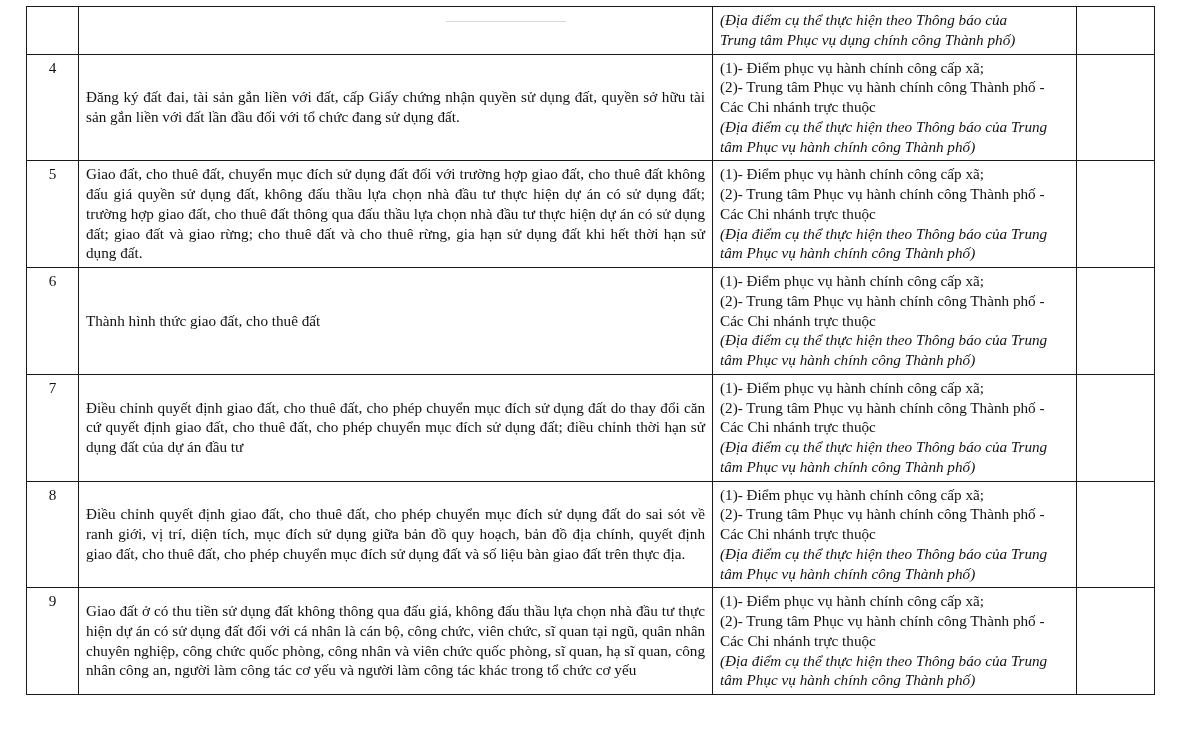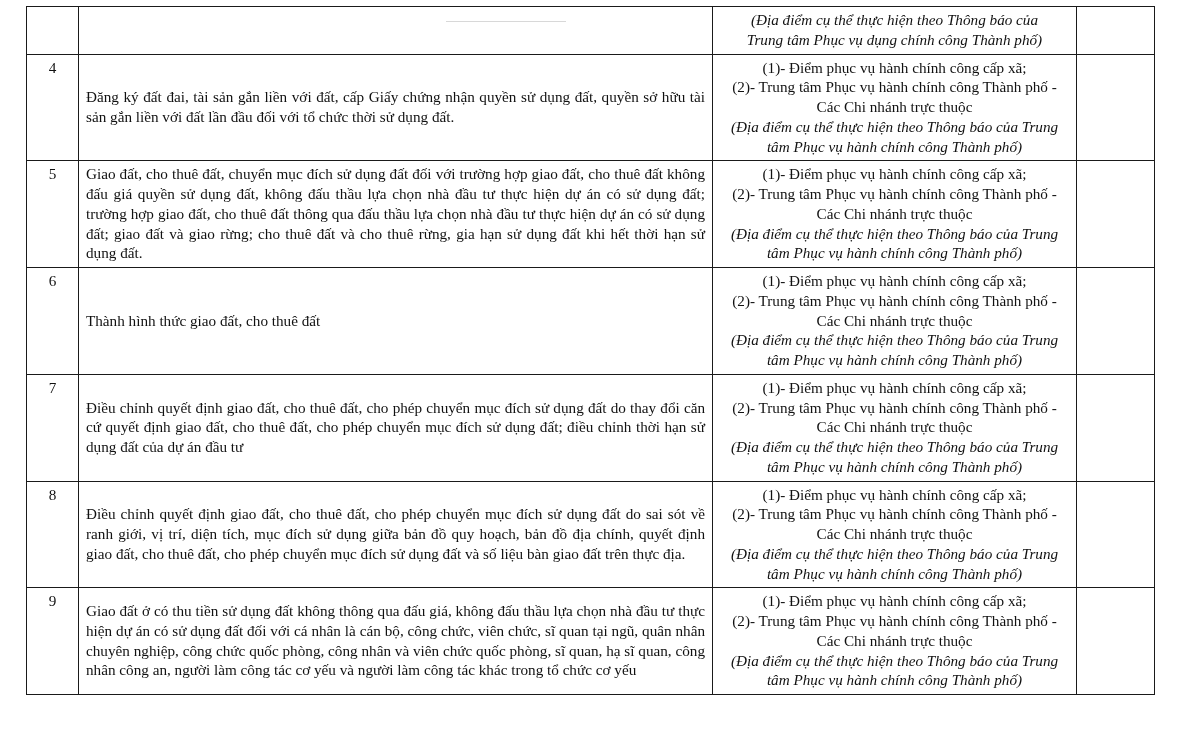--- a/index.html
+++ b/index.html
@@ -45,21 +45,21 @@
   }
   td.proc {
     text-align: justify;
     text-justify: inter-word;
     hyphens: none;
   }
   td.proc.mid {
     vertical-align: middle;
   }
   td.place {
-    text-align: center;
+    text-align: left;
     margin-top: 44px;
   }
   td.note { }
 
   .ital {
     font-style: italic;
   }
   .place-line { display: block; }
 
   
@@ -97,21 +97,21 @@
         </td>
         <td class="place">
           <span class="place-line ital">(Địa điểm cụ thể thực hiện theo Thông báo của</span>
           <span class="place-line ital">Trung tâm Phục vụ dụng chính công Thành phố)</span>
         </td>
         <td class="note"></td>
       </tr>
 
       <tr>
         <td class="num">4</td>
-        <td class="proc mid">Đăng ký đất đai, tài sản gắn liền với đất, cấp Giấy chứng nhận quyền sử dụng đất, quyền sở hữu tài sản gắn liền với đất lần đầu đối với tổ chức thời sử dụng đất.</td>
+        <td class="proc mid">Đăng ký đất đai, tài sản gắn liền với đất, cấp Giấy chứng nhận quyền sử dụng đất, quyền sở hữu tài sản gắn liền với đất lần đầu đối với tổ chức đang sử dụng đất.</td>
         <td class="place">
           <span class="place-line">(1)- Điểm phục vụ hành chính công cấp xã;</span>
           <span class="place-line">(2)- Trung tâm Phục vụ hành chính công Thành phố - Các Chi nhánh trực thuộc</span>
           <span class="place-line ital">(Địa điểm cụ thể thực hiện theo Thông báo của Trung tâm Phục vụ hành chính công Thành phố)</span>
         </td>
         <td class="note"></td>
       </tr>
 
       <tr>
         <td class="num">5</td>

